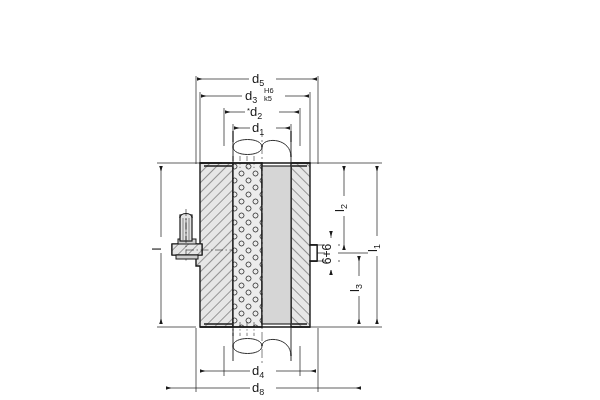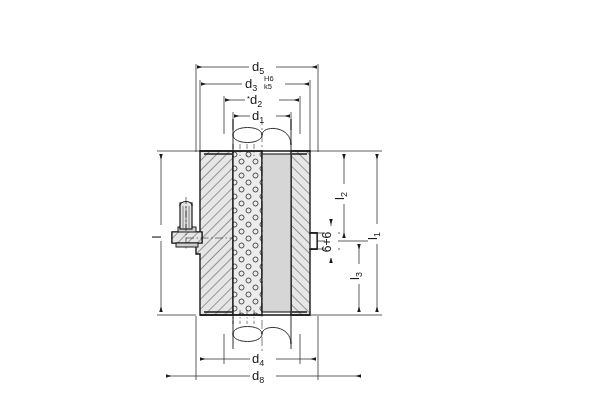--- a/index.html
+++ b/index.html
@@ -3,21 +3,21 @@
 <meta charset="utf-8">
 <style>
   html,body{margin:0;padding:0;}
   body{
     width:600px;height:400px;
     background:#ffffff;
     font-family:"Liberation Sans", sans-serif;
     overflow:hidden;
     position:relative;
   }
-  #stage{position:absolute;left:0;top:4px;width:600px;height:320px;}
+  #stage{position:absolute;left:0;top:16px;width:600px;height:320px;}
   svg{display:block;}
   .dimtext{
     font-family:"Liberation Sans", sans-serif;
     fill:#1a1a1a;
     font-size:13px;
   }
   .dimtext .sub{font-size:9px;}
   .tol{font-size:7.5px;}
 </style>
 </head>

